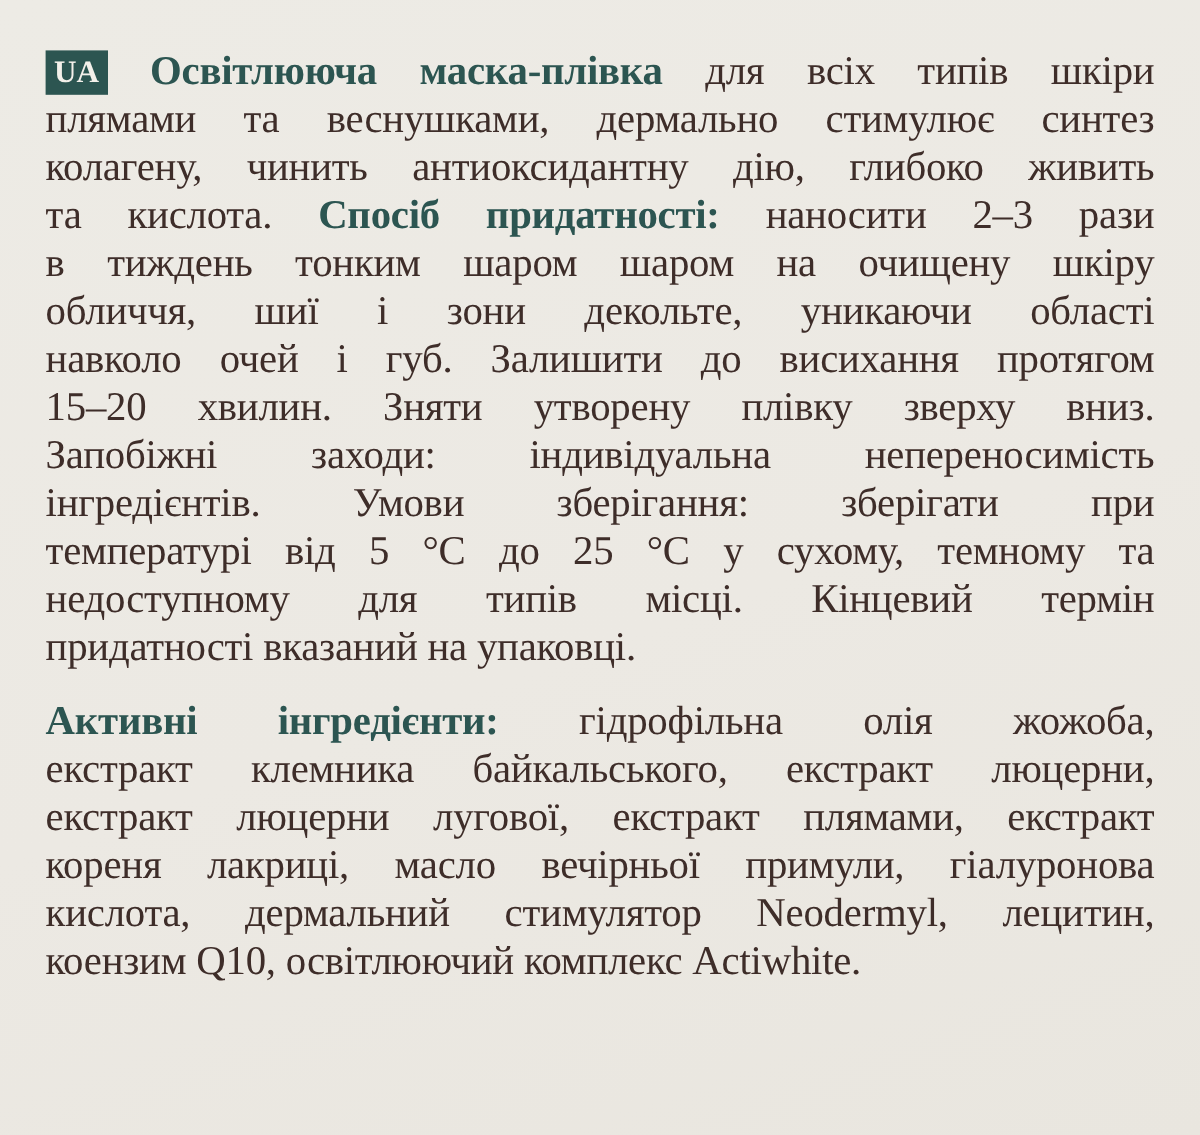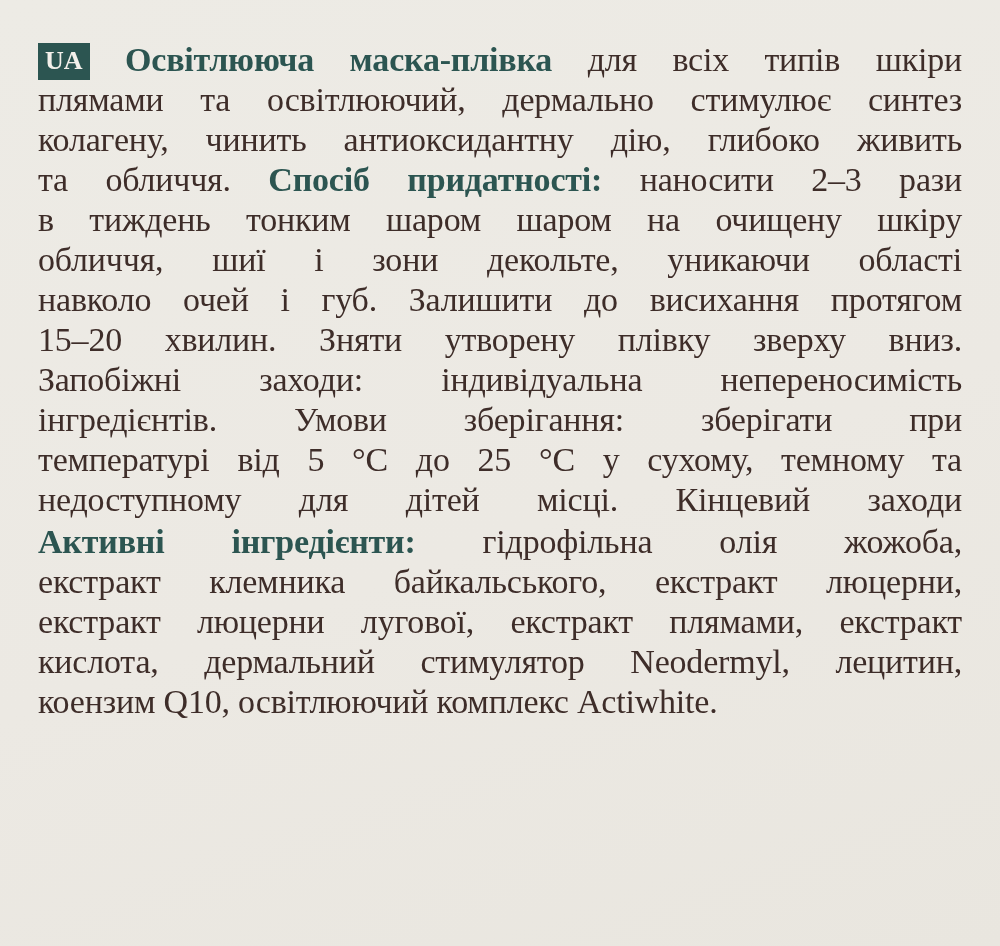--- a/index.html
+++ b/index.html
@@ -48,54 +48,56 @@
     background: var(--badge_bg);
     color: var(--badge_text);
     font-weight: bold;
     font-size: 26px;
     line-height: 1;
     padding: 5px 7px 6px 7px;
     vertical-align: 2px;
     letter-spacing: 0;
   }
   .paragraph { display: block; }
-  .paragraph-2 { margin-top: 2px; }
+  .paragraph-2 { margin-top: 22px; }
 </style>
 </head>
 <body>
 
 <div class="label-sheet">
 
   <div class="paragraph paragraph-1">
     <div class="text-line">
       <span class="lang-badge">UA</span>
       <span class="accent-heading">Освітлююча маска-плівка</span>
       <span>для всіх типів шкіри</span>
     </div>
-    <div class="text-line">плямами та освітлюючий, дермально стимулює синтез</div>
+    <div class="text-line">плямами та веснушками, дермально стимулює синтез</div>
     <div class="text-line">колагену, чинить антиоксидантну дію, глибоко живить</div>
     <div class="text-line">
-      <span>та обличчя.</span>
+      <span>та кислота.</span>
       <span class="accent-heading">Спосіб придатності:</span>
       <span>наносити 2–3 рази</span>
     </div>
     <div class="text-line">в тиждень тонким шаром шаром на очищену шкіру</div>
     <div class="text-line">обличчя, шиї і зони декольте, уникаючи області</div>
     <div class="text-line">навколо очей і губ. Залишити до висихання протягом</div>
     <div class="text-line">15–20 хвилин. Зняти утворену плівку зверху вниз.</div>
     <div class="text-line">Запобіжні заходи: індивідуальна непереносимість</div>
     <div class="text-line">інгредієнтів. Умови зберігання: зберігати при</div>
     <div class="text-line">температурі від 5 °С до 25 °С у сухому, темному та</div>
-    <div class="text-line">недоступному для дітей місці. Кінцевий заходи</div>
+    <div class="text-line">недоступному для типів місці. Кінцевий термін</div>
+    <div class="text-line last-line">придатності вказаний на упаковці.</div>
   </div>
 
   <div class="paragraph paragraph-2">
     <div class="text-line">
       <span class="accent-heading">Активні інгредієнти:</span>
       <span>гідрофільна олія жожоба,</span>
     </div>
     <div class="text-line">екстракт клемника байкальського, екстракт люцерни,</div>
     <div class="text-line">екстракт люцерни лугової, екстракт плямами, екстракт</div>
+    <div class="text-line">кореня лакриці, масло вечірньої примули, гіалуронова</div>
     <div class="text-line">кислота, дермальний стимулятор Neodermyl, лецитин,</div>
     <div class="text-line last-line">коензим Q10, освітлюючий комплекс Actiwhite.</div>
   </div>
 
 </div>
 
 </body></html>

